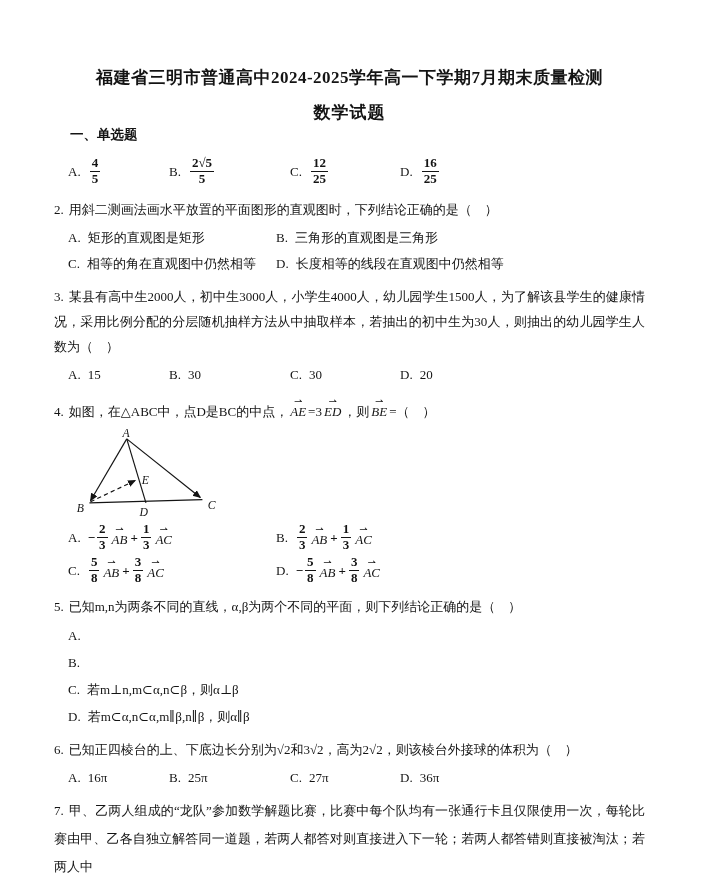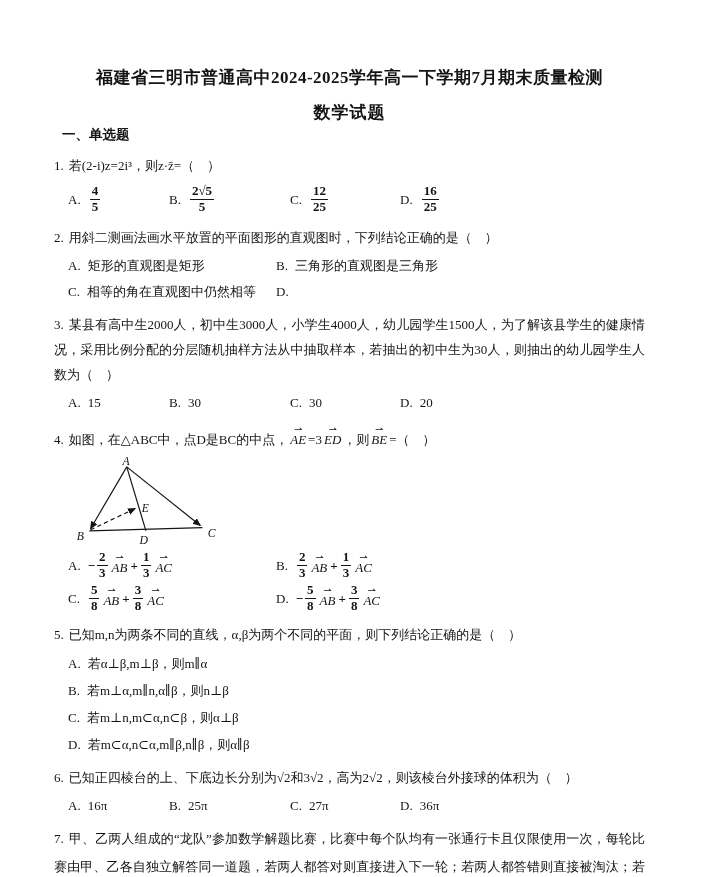--- a/index.html
+++ b/index.html
@@ -4,21 +4,21 @@
 <style>
   html,body{margin:0;padding:0;}
   body{
     width:701px;height:877px;background:#ffffff;color:#141414;
     font-family:"Liberation Serif","DejaVu Serif","DejaVu Sans",serif;
     font-size:13px;overflow:hidden;
   }
   .page{box-sizing:border-box;width:701px;height:641px;padding:66px 56px 0 54px;}
   .title{font-size:17px;font-weight:bold;text-align:center;margin:0 0 12px 0;letter-spacing:.5px;}
   .subtitle{font-size:17px;font-weight:bold;text-align:center;margin:0 0 0 0;letter-spacing:1px;}
-  .section-head{font-weight:bold;font-size:13.5px;margin:2px 0 9px 8px;}
+  .section-head{font-weight:bold;font-size:13.5px;margin:2px 0 9px 16px;}
   .q{margin-bottom:7px;}
   .stem{margin:0 0 3px 0;line-height:25px;text-align:justify;}
   .qnum{margin-right:5px;}
   .opts{margin-left:14px;}
   .row4{display:flex;align-items:center;line-height:25px;}
   .row4 .opt{display:inline-flex;align-items:center;}
   .row4 .opt.c1{width:101px;}
   .row4 .opt.c2{width:121px;}
   .row4 .opt.c3{width:110px;}
   .row4.tall{min-height:37px;}
@@ -45,21 +45,20 @@
 </head>
 <body>
 
 <div class="page">
 
   <h1 class="title">福建省三明市普通高中2024-2025学年高一下学期7月期末质量检测</h1>
   <h2 class="subtitle">数学试题</h2>
   <div class="section-head">一、单选题</div>
 
   <div class="q">
-    <p class="stem"><span class="qnum">1.</span><span>若(2-i)z=2i³，则z·z̄=（　）</span></p>
     <div class="opts row4 tall">
       <span class="opt c1">
           <span class="lab">A.</span>
           <span class="frac">
             <span class="fn">4</span>
             <span class="fd">5</span>
           </span>
         </span>
       <span class="opt c2">
           <span class="lab">B.</span>
@@ -95,20 +94,21 @@
       <span class="opt">
           <span class="lab">B.</span>
           <span>三角形的直观图是三角形</span>
         </span>
       <span class="opt">
           <span class="lab">C.</span>
           <span>相等的角在直观图中仍然相等</span>
         </span>
       <span class="opt">
           <span class="lab">D.</span>
+          <span>长度相等的线段在直观图中仍然相等</span>
         </span>
     </div>
   </div>
 
   <div class="q">
     <p class="stem"><span class="qnum">3.</span><span>某县有高中生2000人，初中生3000人，小学生4000人，幼儿园学生1500人，为了解该县学生的健康情况，采用比例分配的分层随机抽样方法从中抽取样本，若抽出的初中生为30人，则抽出的幼儿园学生人数为（　）</span></p>
     <div class="opts row4">
       <span class="opt c1">
           <span class="lab">A.</span>
           <span>15</span>
@@ -218,25 +218,23 @@
           <span class="vec">AC</span>
         </span>
     </div>
   </div>
 
   <div class="q">
     <p class="stem"><span class="qnum">5.</span><span>已知m,n为两条不同的直线，α,β为两个不同的平面，则下列结论正确的是（　）</span></p>
     <div class="opts vlist">
       <span class="opt">
           <span class="lab">A.</span>
-          <span>若α⊥β,m⊥β，则m∥α</span>
-        </span>
-      <span class="opt">
-          <span class="lab">B.</span>
-          <span>若m⊥α,m∥n,α∥β，则n⊥β</span>
+        </span>
+      <span class="opt">
+          <span class="lab">B.</span>
         </span>
       <span class="opt">
           <span class="lab">C.</span>
           <span>若m⊥n,m⊂α,n⊂β，则α⊥β</span>
         </span>
       <span class="opt">
           <span class="lab">D.</span>
           <span>若m⊂α,n⊂α,m∥β,n∥β，则α∥β</span>
         </span>
     </div>

